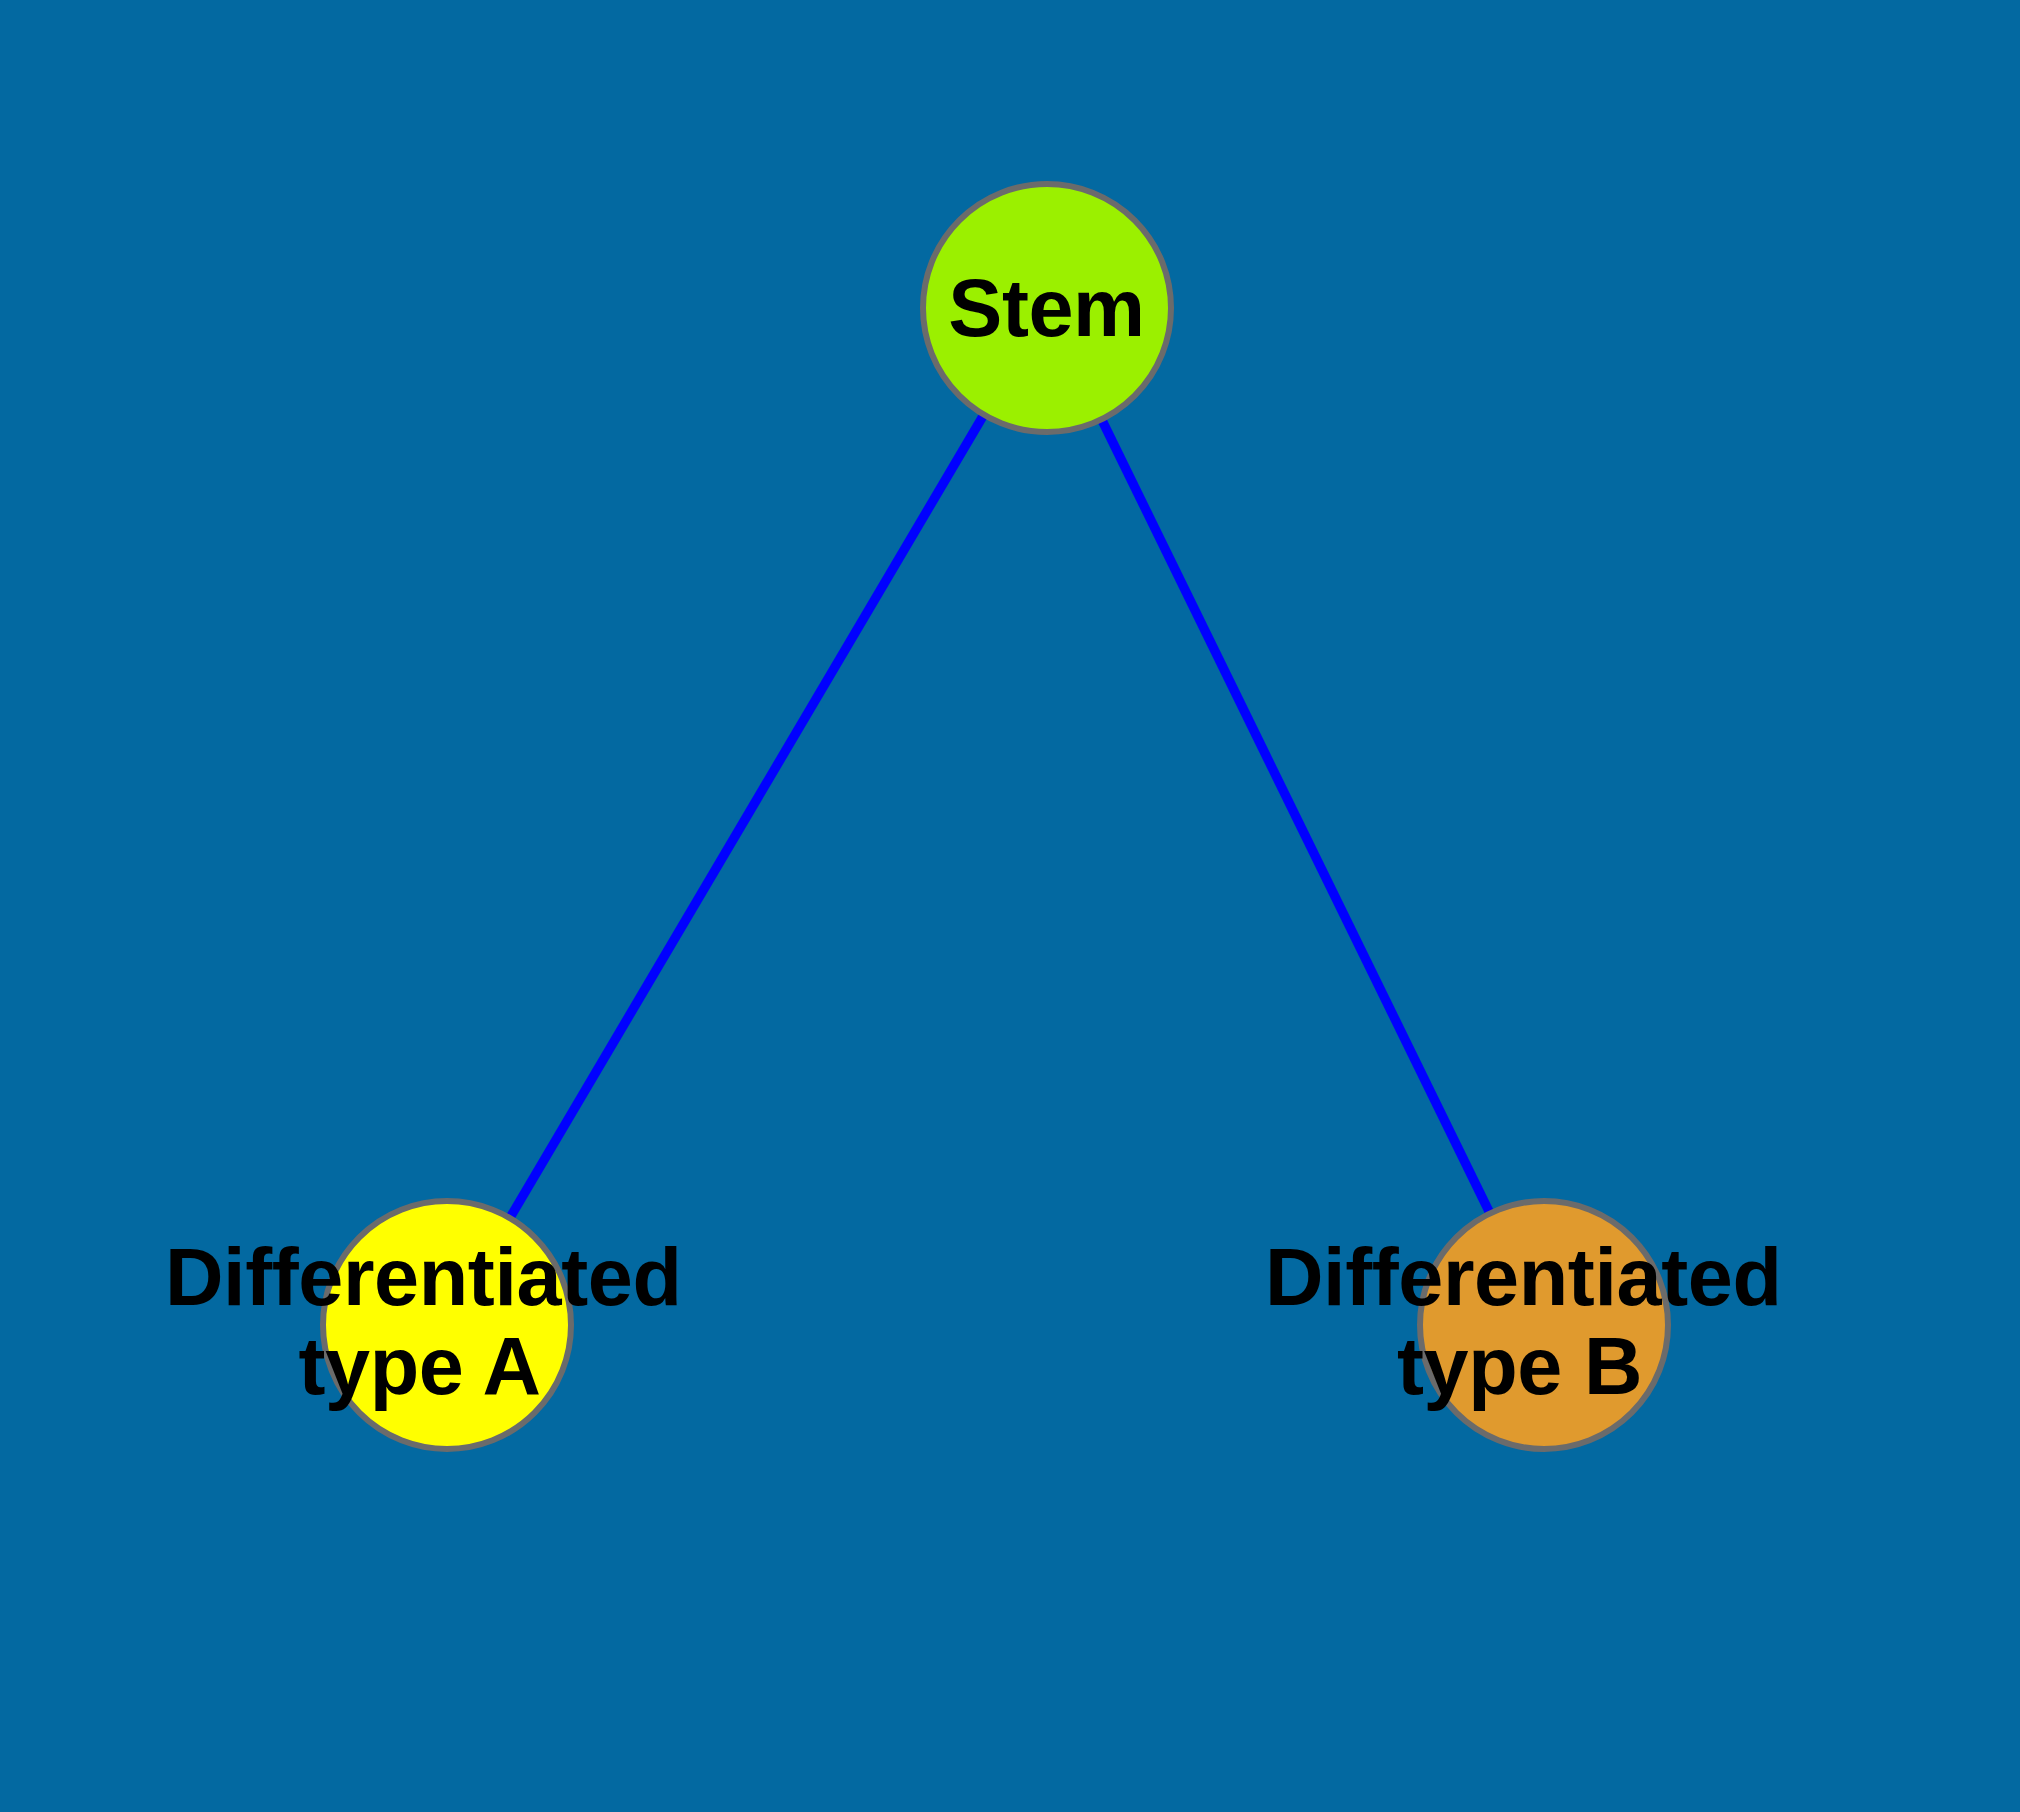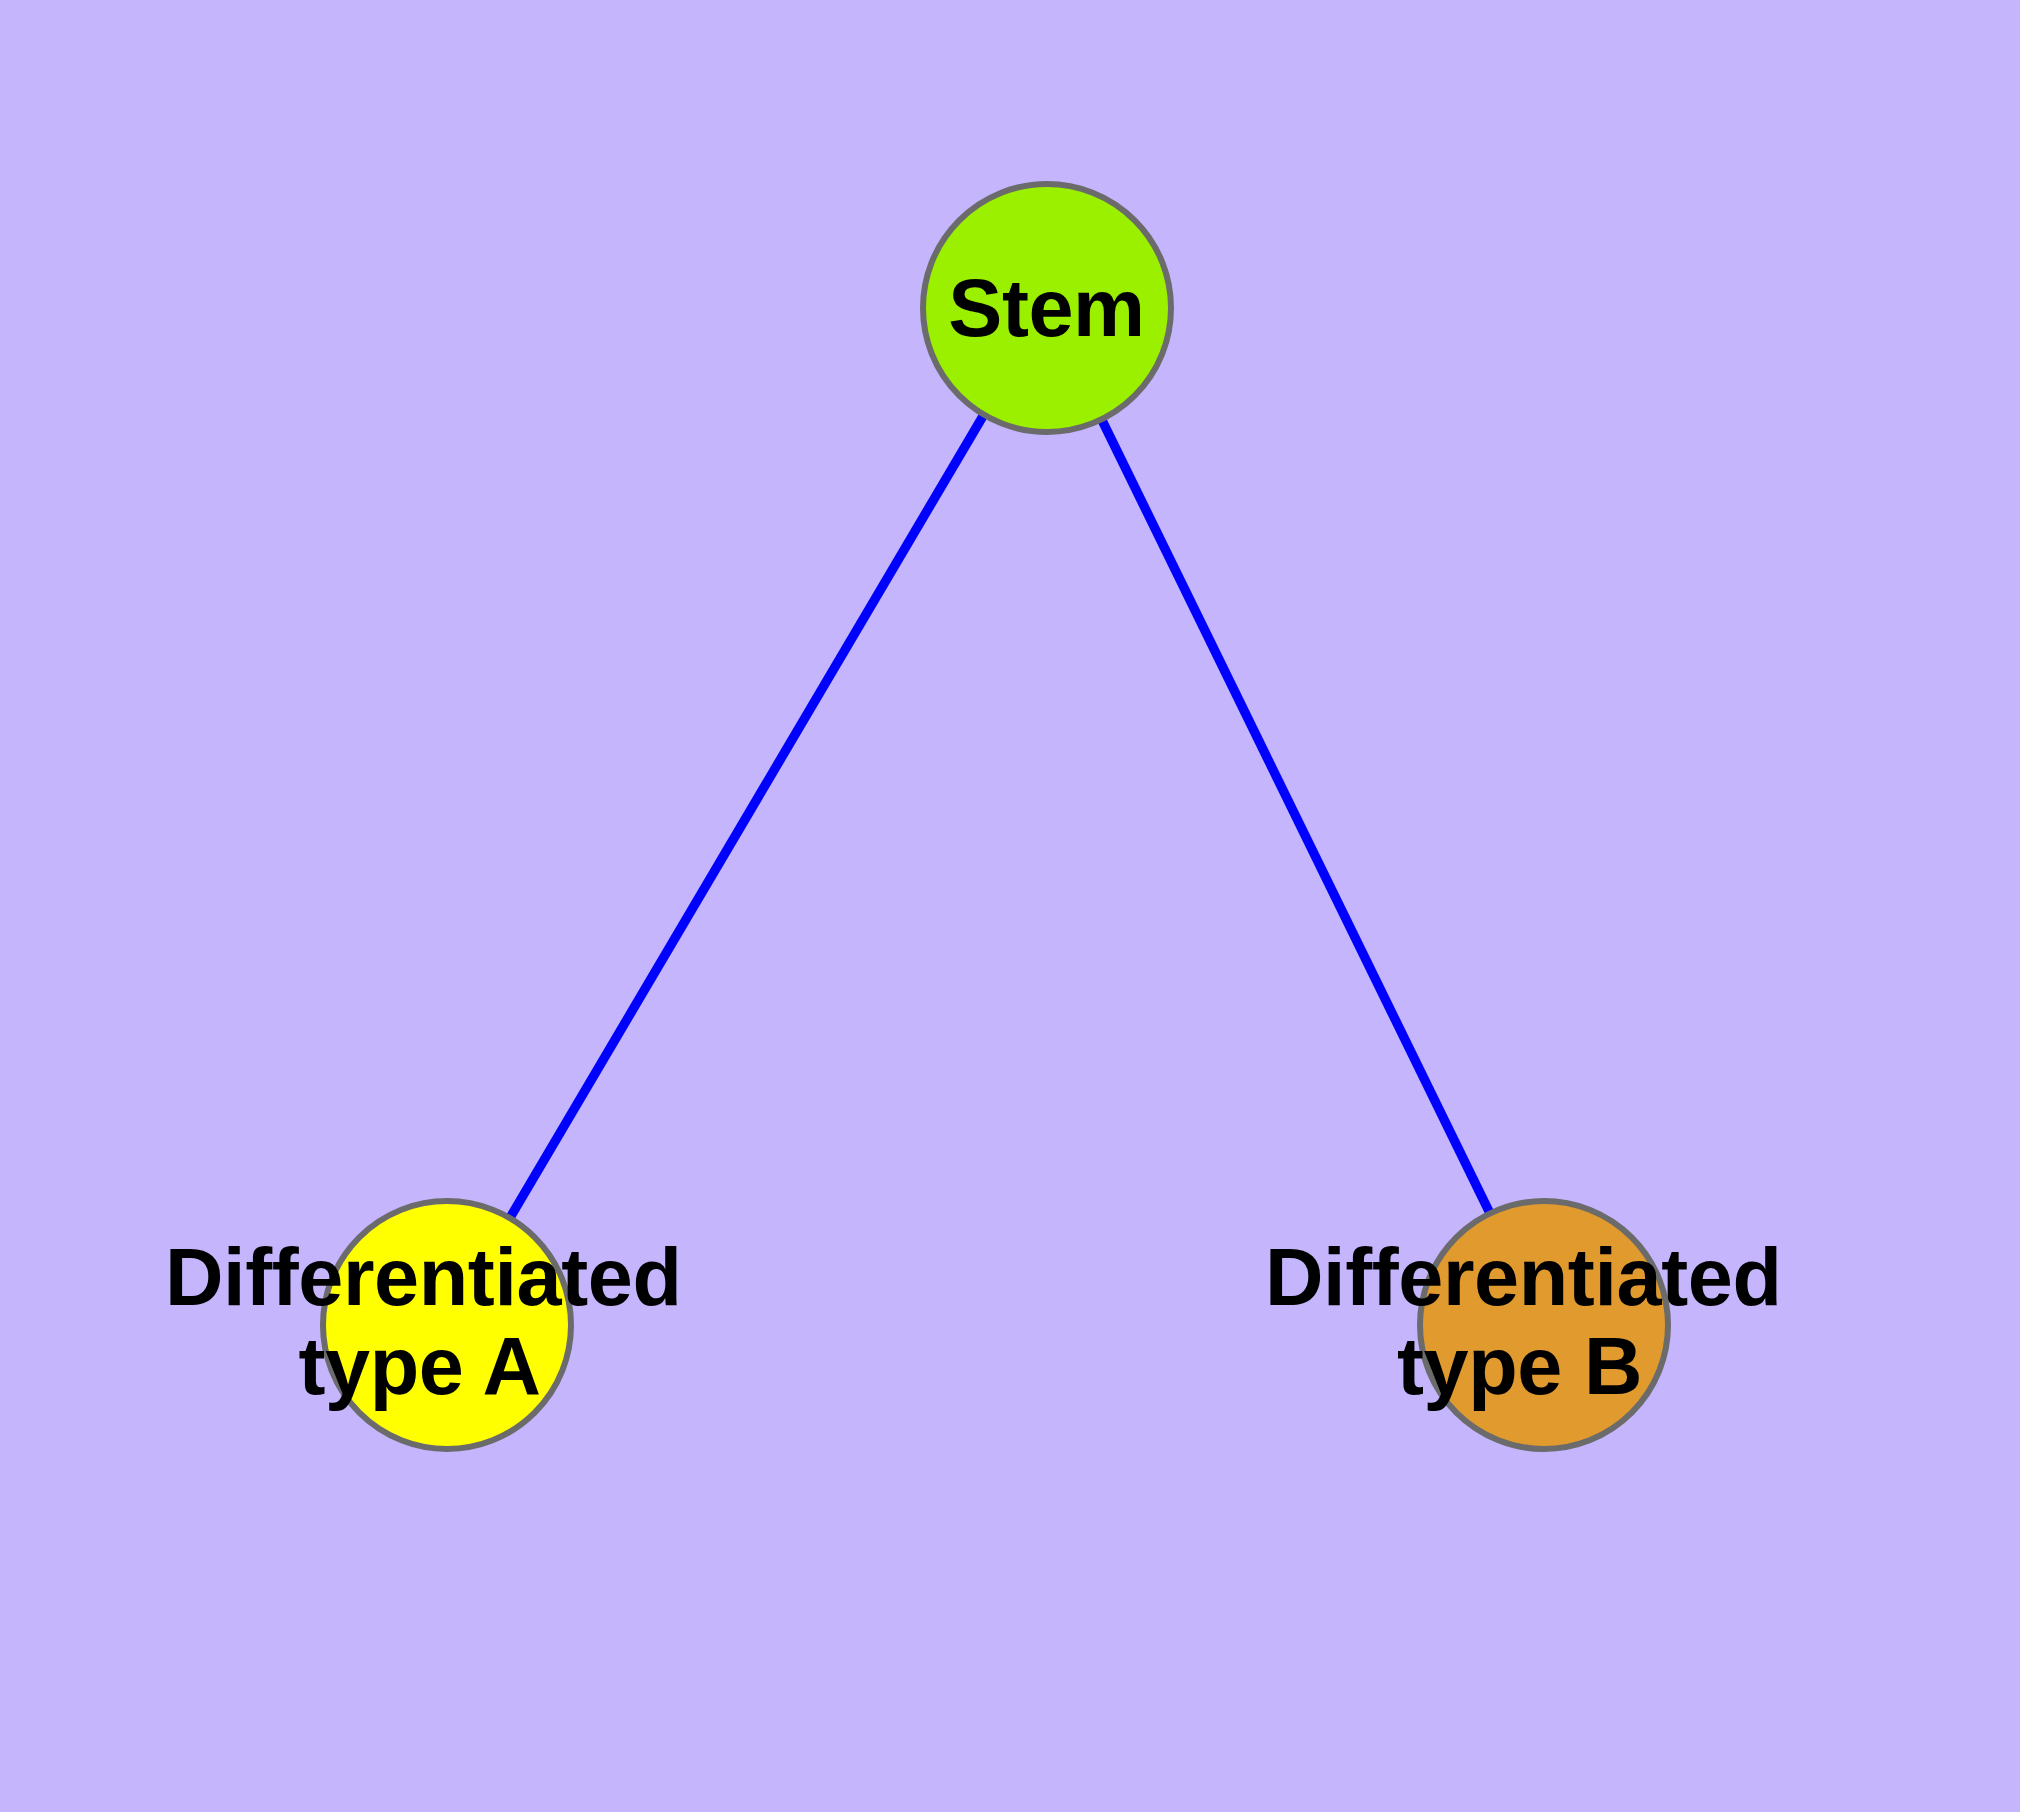--- a/index.html
+++ b/index.html
@@ -10,21 +10,21 @@
   body {
     width: 2021px;
     height: 1812px;
     overflow: hidden;
     font-family: "Liberation Sans", sans-serif;
   }
   #graph-canvas {
     position: relative;
     width: 2021px;
     height: 1812px;
-    background: #c4b5fd;
+    background: #0369a1;
   }
   #edge-layer {
     position: absolute;
     left: 0;
     top: 0;
     width: 2021px;
     height: 1812px;
   }
   .graph-node {
     position: absolute;

